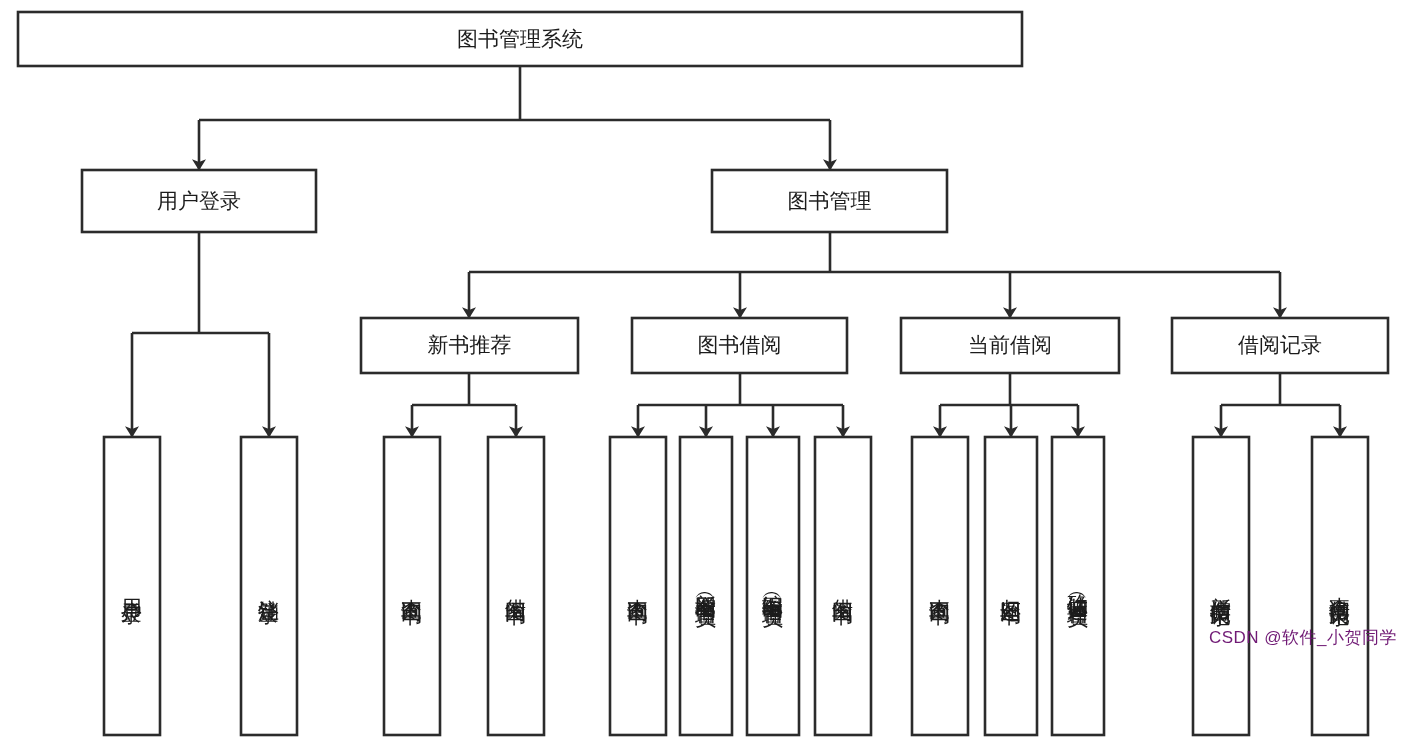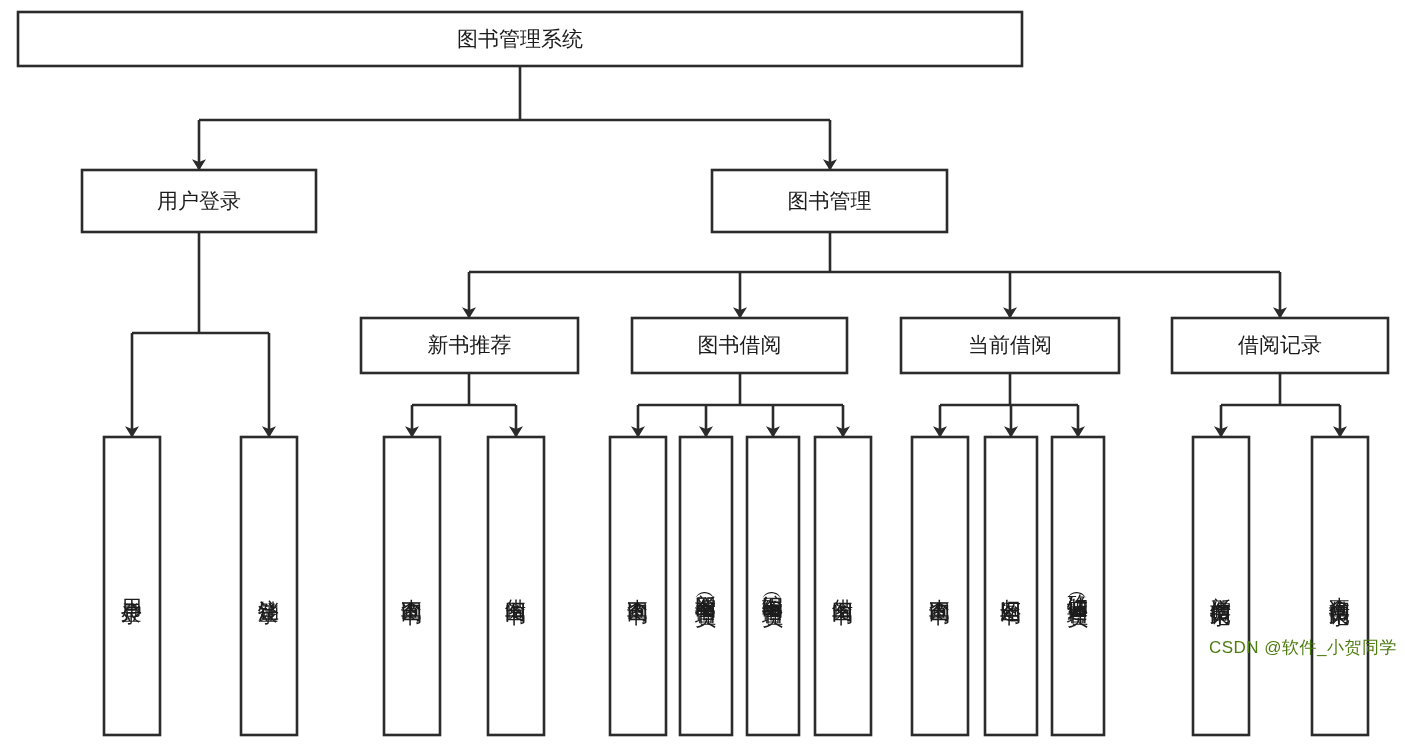--- a/index.html
+++ b/index.html
@@ -24,23 +24,23 @@
     writing-mode:vertical-rl;
     text-orientation:upright;
     font-family:"Liberation Sans","DejaVu Sans",sans-serif;
     font-size:21px;color:#1c1c1c;
     letter-spacing:2px;
     line-height:1;
     white-space:nowrap;
     pointer-events:none;
   }
   .watermark{
-    position:absolute;right:8px;bottom:6px;
+    position:absolute;right:8px;bottom:16px;
     font-family:"Liberation Sans","DejaVu Sans",sans-serif;
-    font-size:17px;color:#4d7c0f;
+    font-size:17px;color:#701a75;
     white-space:nowrap;letter-spacing:0.5px;
   }
 </style>
 </head>
 <body>
 
 <div id="stage">
   <svg id="diagram" viewBox="0 0 1405 747">
     <defs>
       <marker id="arrow" viewBox="0 0 12 14" refX="11.2" refY="7" markerWidth="12" markerHeight="14" orient="auto-start-reverse" markerUnits="userSpaceOnUse">

